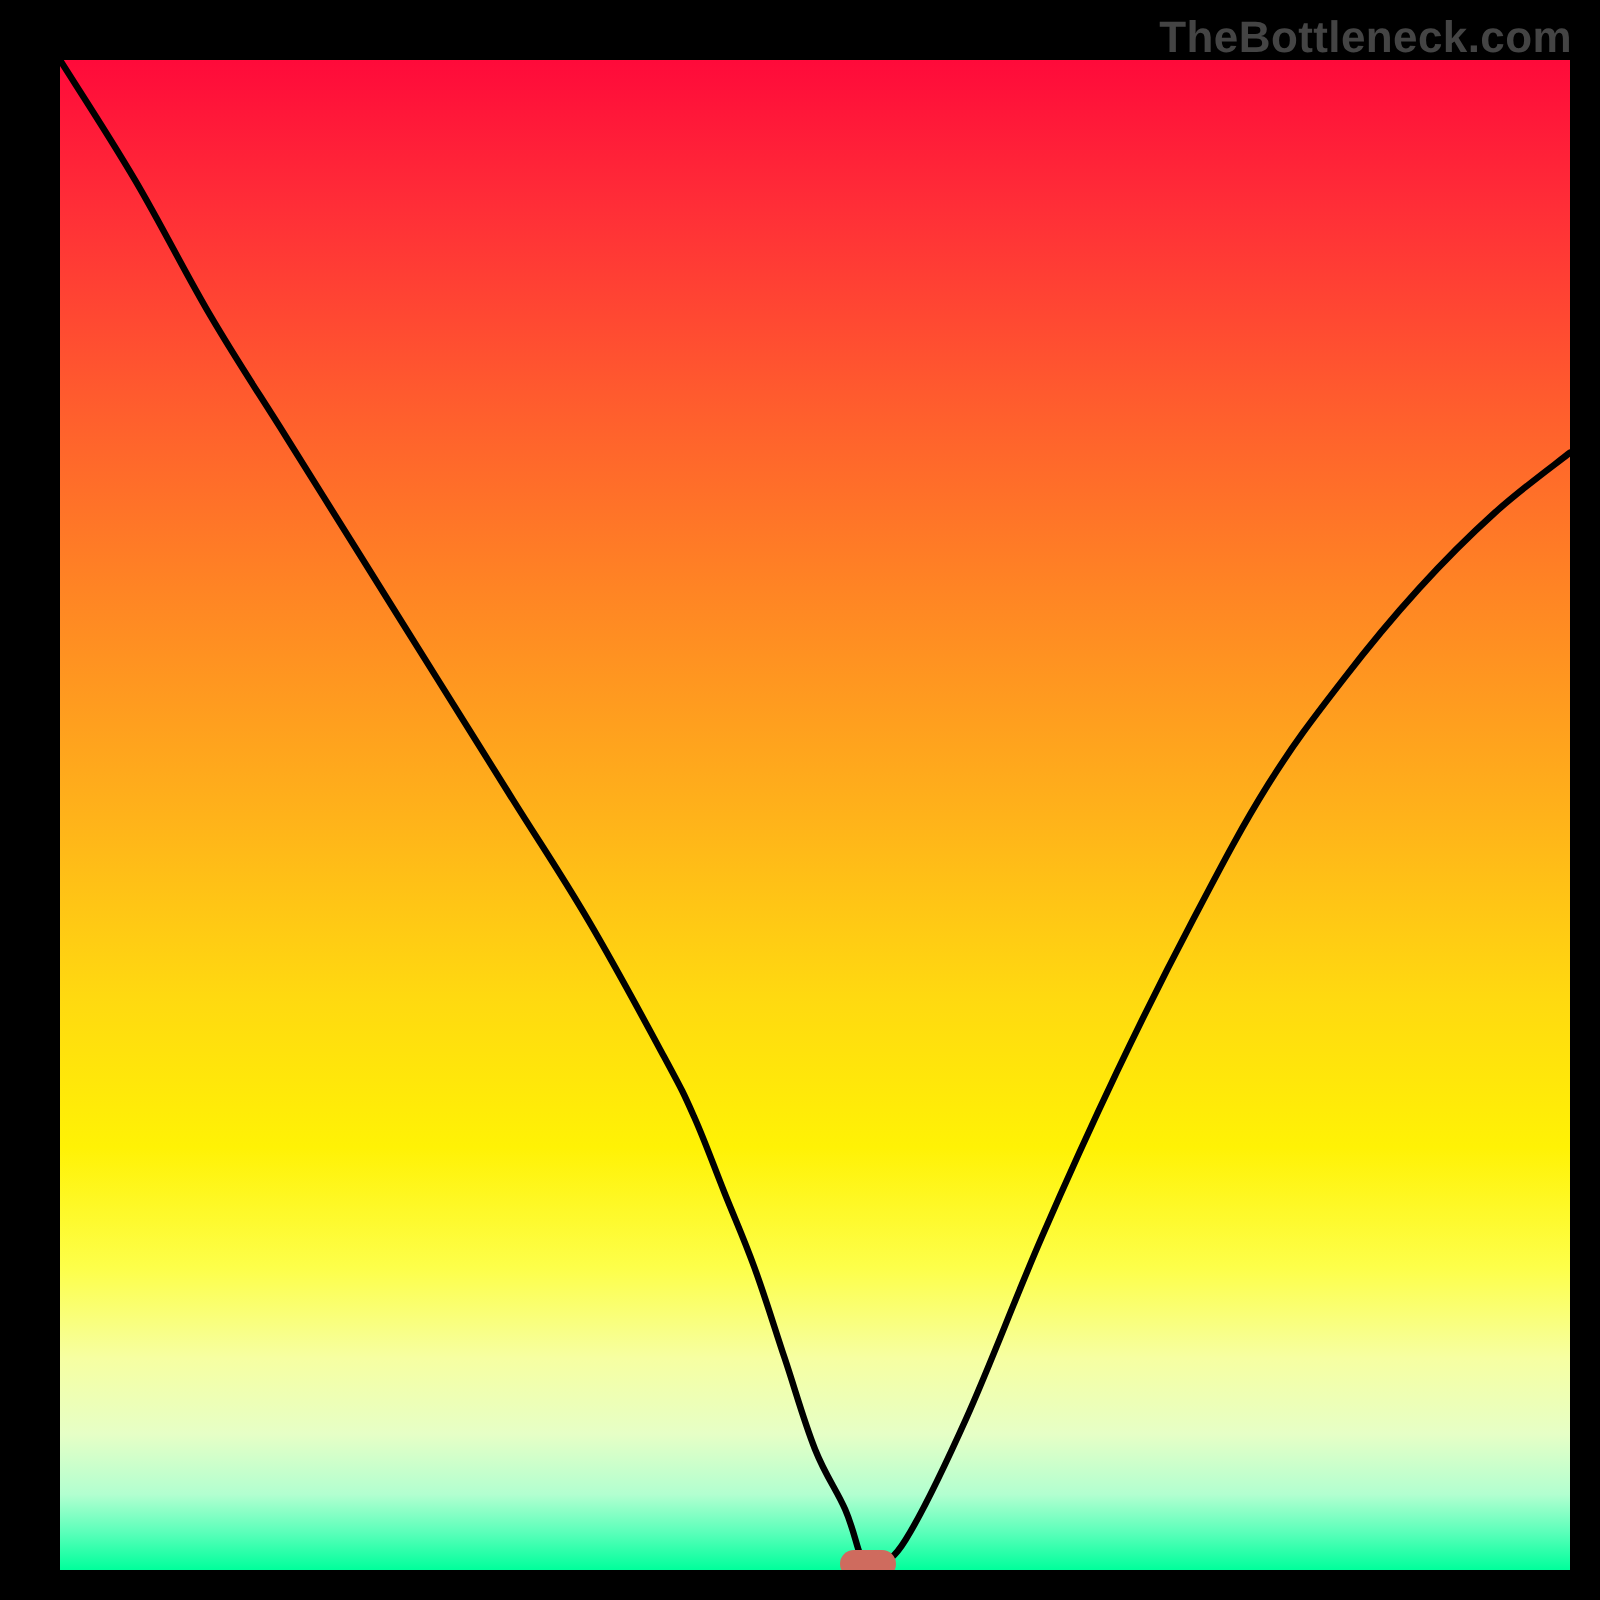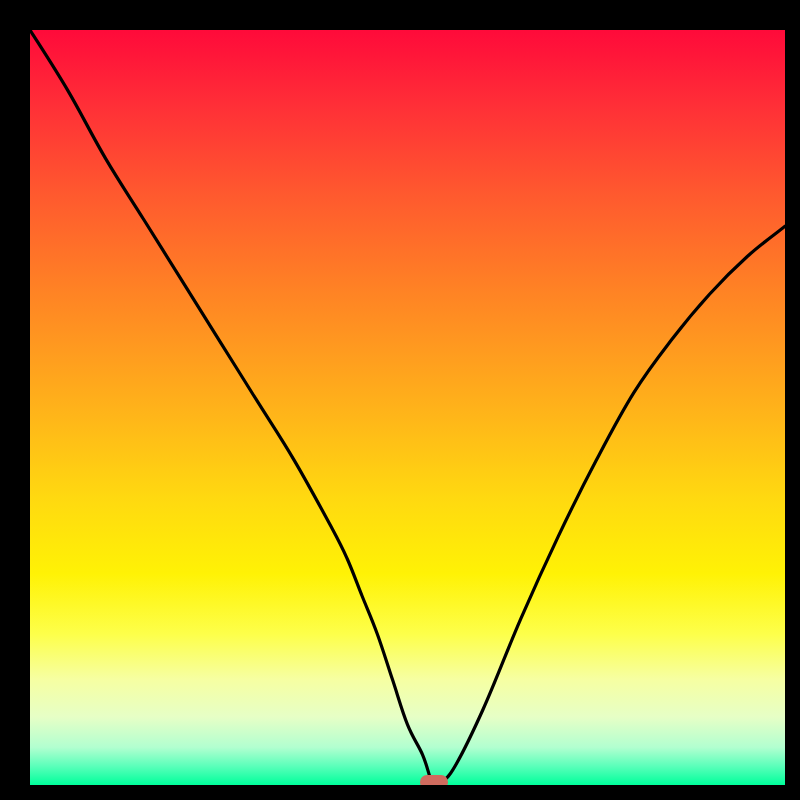--- a/index.html
+++ b/index.html
@@ -69,20 +69,21 @@
     border-radius: 7px;
     background: #cf6b5e;
     transform: translate(-50%, -50%);
   }
 </style>
 </head>
 <body>
 
 <div class="frame">
 
+  <div class="watermark">TheBottleneck.com</div>
 
   <div class="plot-area">
     <div class="gradient"></div>
 
     <svg class="curve" viewBox="0 0 755 755" preserveAspectRatio="none">
       <path id="curve-path" fill="none" stroke="#000" stroke-width="3.2" stroke-linecap="round" stroke-linejoin="round" d="M 0.00 0.00 C 6.92 11.07, 23.91 36.87, 37.75 60.40 C 51.59 83.93, 61.66 104.82, 75.50 128.35 C 89.34 151.88, 99.41 166.60, 113.25 188.75 C 127.09 210.90, 137.16 227.00, 151.00 249.15 C 164.84 271.30, 174.91 287.40, 188.75 309.55 C 202.59 331.70, 212.66 347.80, 226.50 369.95 C 240.34 392.10, 250.41 406.82, 264.25 430.35 C 278.09 453.88, 292.31 480.31, 302.00 498.30 C 311.69 516.29, 311.56 516.04, 317.10 528.50 C 322.64 540.96, 326.66 552.41, 332.20 566.25 C 337.74 580.09, 341.76 588.77, 347.30 604.00 C 352.84 619.23, 356.86 632.69, 362.40 649.30 C 367.94 665.91, 371.96 680.76, 377.50 694.60 C 383.04 708.44, 388.45 715.11, 392.60 724.80 C 396.75 734.49, 398.07 742.19, 400.15 747.45 C 402.23 752.71, 402.54 752.52, 403.93 753.49 C 405.31 754.46, 404.24 755.23, 407.70 752.74 C 411.16 750.24, 414.50 753.33, 422.80 739.90 C 431.11 726.47, 440.54 707.18, 453.00 679.50 C 465.46 651.82, 476.91 620.74, 490.75 588.90 C 504.59 557.06, 514.66 534.92, 528.50 505.85 C 542.34 476.78, 552.41 456.65, 566.25 430.35 C 580.09 404.05, 590.16 384.55, 604.00 362.40 C 617.84 340.25, 627.91 327.54, 641.75 309.55 C 655.59 291.56, 665.66 279.48, 679.50 264.25 C 693.34 249.02, 703.41 238.96, 717.25 226.50 C 731.09 214.04, 748.08 201.84, 755.00 196.30"></path>
     </svg>
 
     <div id="marker" class="marker" style="left: 403.925px; top: 751.98px; background: rgb(207, 107, 94);"></div>
   </div>

